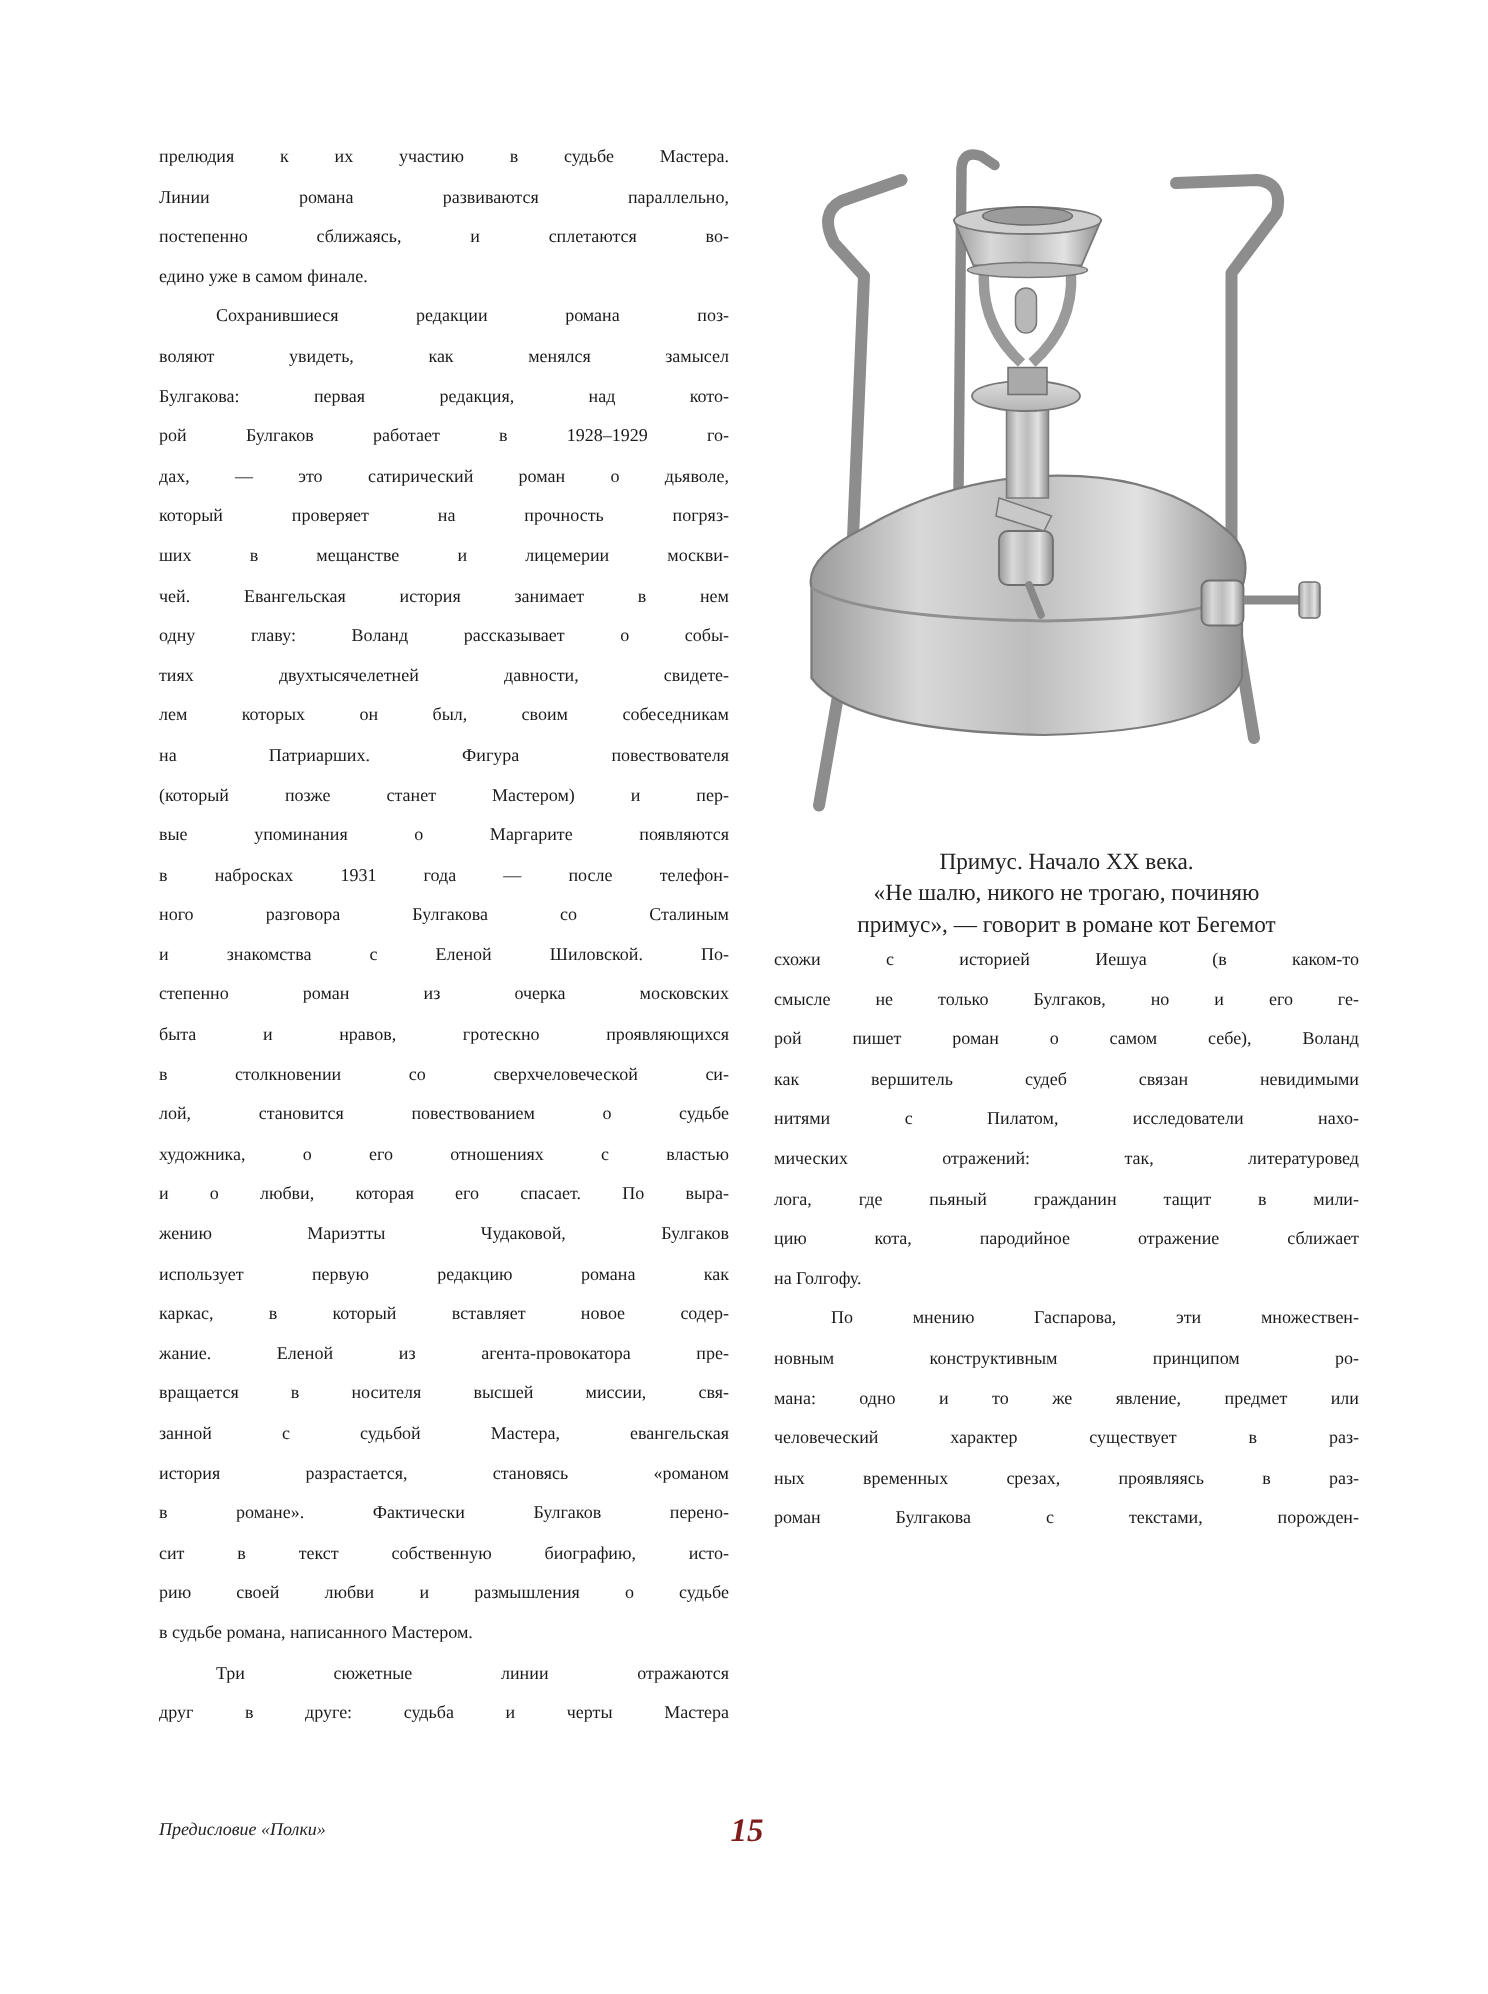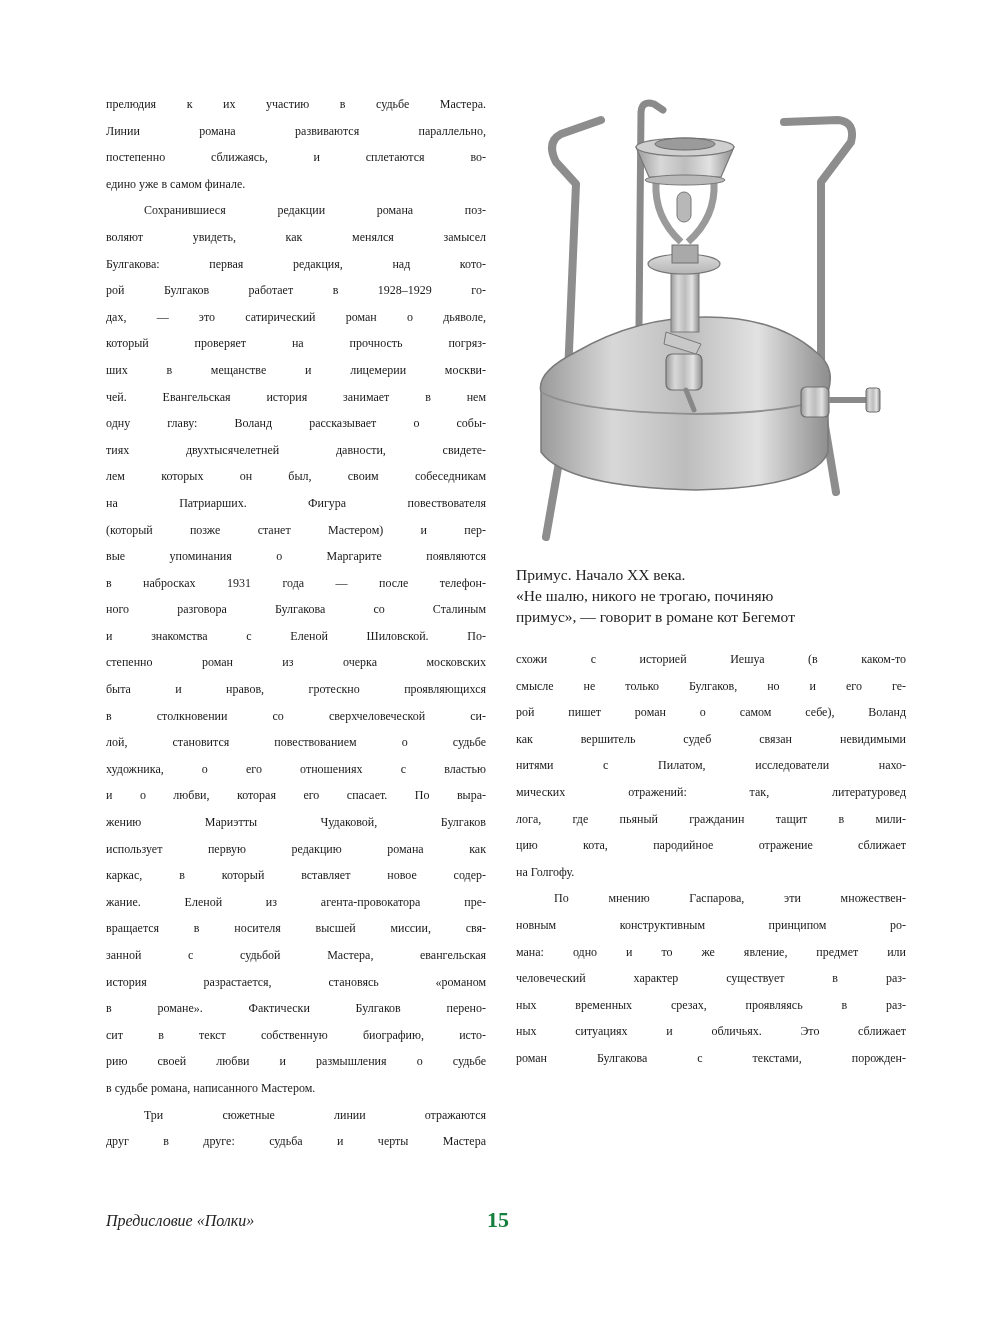--- a/index.html
+++ b/index.html
@@ -7,37 +7,37 @@
   .col {
     position: absolute;
     font-family: "Liberation Serif", "DejaVu Serif", serif;
     font-size: 12px;
     line-height: 26.6px;
     text-align: justify;
   }
   .line { display: block; text-align: justify; text-align-last: justify; white-space: nowrap; }
   .line.last { text-align-last: left; }
   #left-col { left: 106px; top: 91px; width: 380px; }
-  #right-col { left: 516px; top: 646px; width: 390px; }
+  #right-col { left: 516px; top: 626px; width: 390px; }
   #figure { position: absolute; left: 516px; top: 92px; width: 390px; height: 460px; }
   #caption {
     position: absolute; left: 516px; top: 564px; width: 390px;
     font-family: "Liberation Serif", "DejaVu Serif", serif;
-    font-size: 15.5px; line-height: 21px; text-align: left; color: #222;
+    font-size: 15.5px; line-height: 21px; text-align: center; color: #222;
   }
   #caption span { display: block; }
   #footer-title {
     position: absolute; left: 106px; top: 1212px;
     font-family: "Liberation Serif", "DejaVu Serif", serif;
-    font-style: italic; font-size: 16px; color: #222;
+    font-style: italic; font-size: 12px; color: #222;
   }
   #page-number {
     position: absolute; left: 487px; top: 1207px;
     font-family: "Liberation Serif", "DejaVu Serif", serif;
-    font-weight: bold; font-size: 22px; color: #15803d;
+    font-weight: bold; font-size: 22px; color: #7f1d1d; font-style: italic;
   }
 </style>
 </head>
 <body>
 
 <div id="left-col" class="col">
   <span class="line">прелюдия к их участию в судьбе Мастера.</span>
   <span class="line">Линии романа развиваются параллельно,</span>
   <span class="line">постепенно сближаясь, и сплетаются во-</span>
   <span class="line last">едино уже в самом финале.</span>
@@ -142,18 +142,17 @@
   <span class="line">нитями с Пилатом, исследователи нахо-</span>
   <span class="line">мических отражений: так, литературовед</span>
   <span class="line">лога, где пьяный гражданин тащит в мили-</span>
   <span class="line">цию кота, пародийное отражение сближает</span>
   <span class="line last">на Голгофу.</span>
   <span class="line" style="padding-left:38px">По мнению Гаспарова, эти множествен-</span>
   <span class="line">новным конструктивным принципом ро-</span>
   <span class="line">мана: одно и то же явление, предмет или</span>
   <span class="line">человеческий характер существует в раз-</span>
   <span class="line">ных временных срезах, проявляясь в раз-</span>
-  <span class="line">ных ситуациях и обличьях. Это сближает</span>
   <span class="line">роман Булгакова с текстами, порожден-</span>
 </div>
 
 <div id="footer-title">Предисловие «Полки»</div>
 <div id="page-number">15</div>
 
 </body></html>

